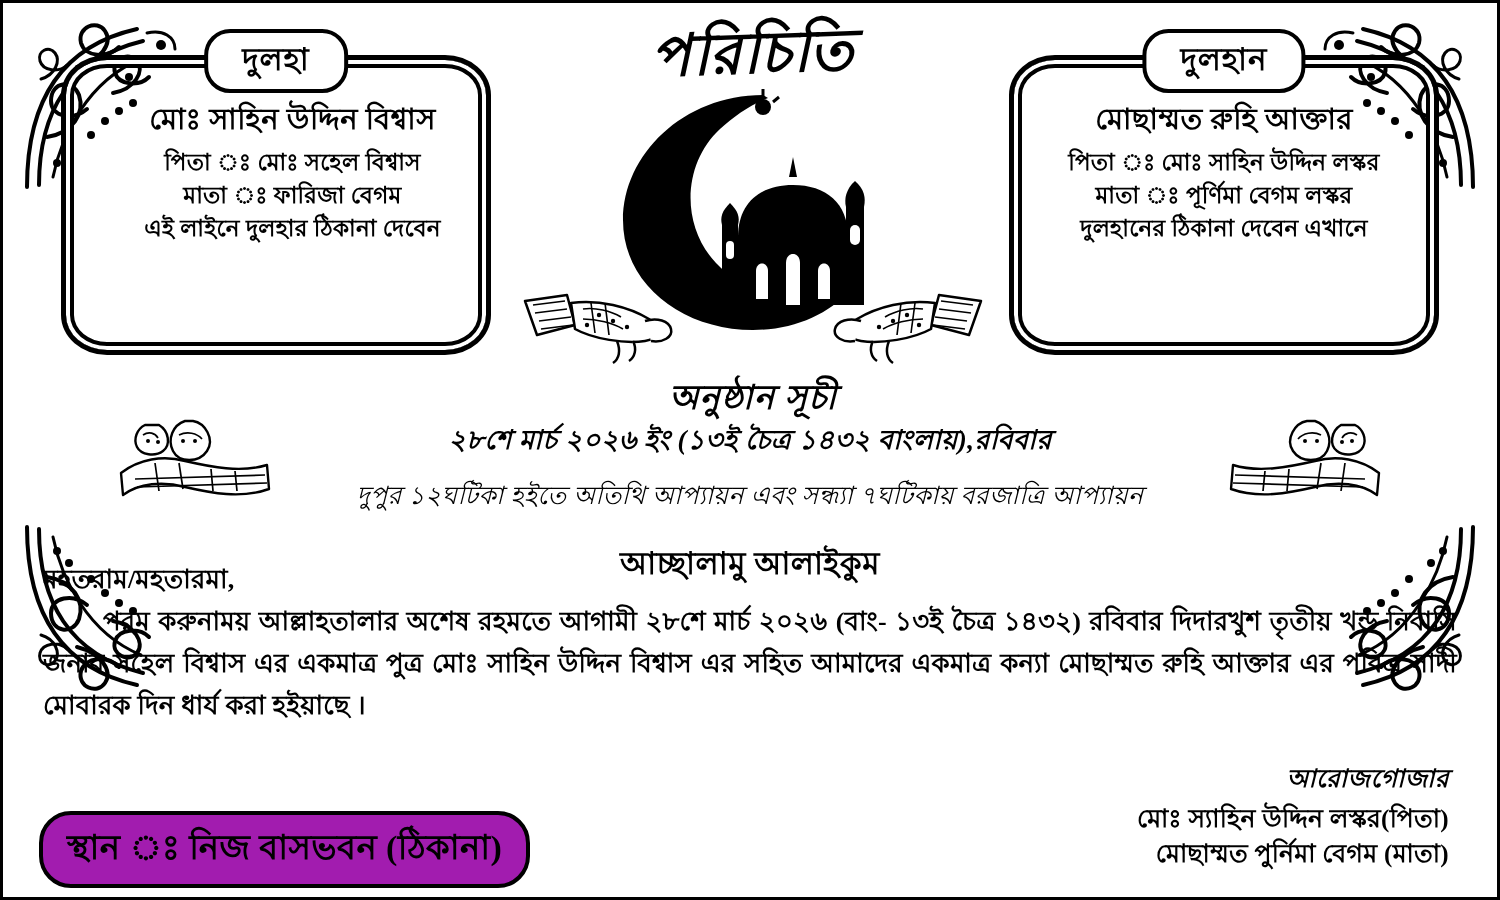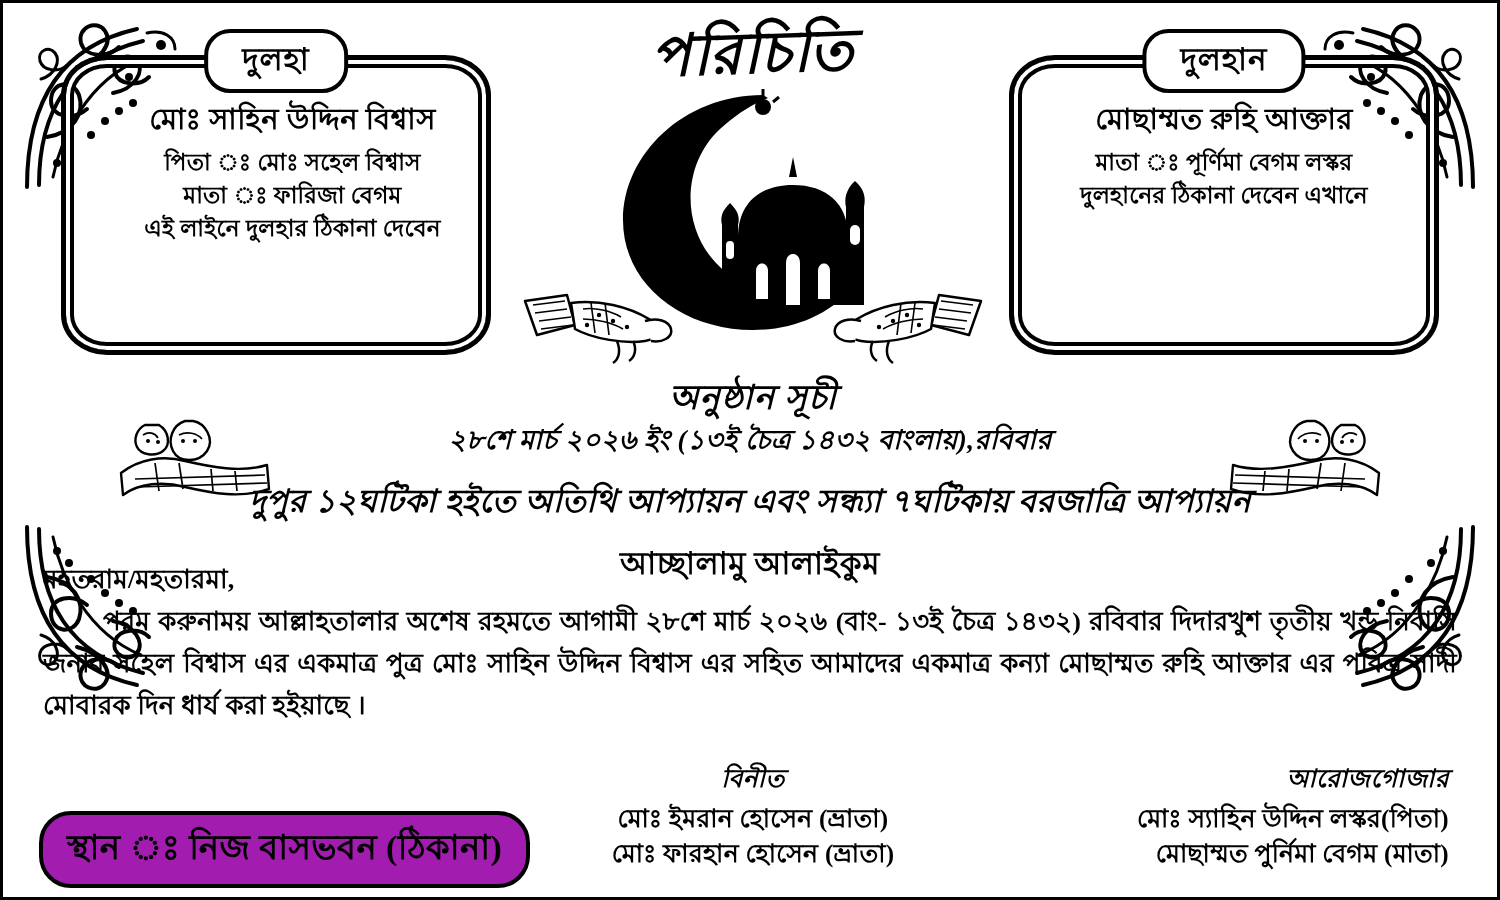--- a/index.html
+++ b/index.html
@@ -148,22 +148,22 @@
     top: 416px;
     text-align: center;
   }
   .event-line-1 {
     font-size: 27px;
     font-weight: bold;
     font-style: italic;
     letter-spacing: 0.5px;
   }
   .event-line-2 {
-    font-size: 32px;
-    font-weight: bold;
+    font-size: 25px;
+    font-weight: normal;
     font-style: italic;
     margin-top: 12px;
     letter-spacing: 0.4px;
   }
 
   
   .salam {
     position: absolute;
     left: 0; right: 0;
     top: 536px;
@@ -347,20 +347,21 @@
       <div class="panel-line">মাতা ঃ ফারিজা বেগম</div>
       <div class="panel-line">এই লাইনে দুলহার ঠিকানা দেবেন</div>
     </div>
   </div>
 
   <div class="side-panel panel-right">
     <div class="panel-frame"></div>
     <div class="panel-badge">দুলহান</div>
     <div class="panel-body">
       <div class="panel-name">মোছাম্মত রুহি আক্তার</div>
+      <div class="panel-line">পিতা ঃ মোঃ সাহিন উদ্দিন লস্কর</div>
       <div class="panel-line">মাতা ঃ পূর্ণিমা বেগম লস্কর</div>
       <div class="panel-line">দুলহানের ঠিকানা দেবেন এখানে</div>
     </div>
   </div>
 
   <div class="center-col">
     <div class="center-title">পরিচিতি</div>
 
     <div class="moon-wrap">
       <svg viewBox="0 0 330 250" xmlns="http://www.w3.org/2000/svg">
@@ -510,25 +511,20 @@
     <div class="event-line-2">দুপুর ১২ঘটিকা হইতে অতিথি আপ্যায়ন এবং সন্ধ্যা ৭ঘটিকায় বরজাত্রি আপ্যায়ন</div>
   </div>
 
   <div class="salam">আচ্ছালামু আলাইকুম</div>
 
   <div class="letter">
     <span class="addressee">মহতরাম/মহতারমা,</span>
     <p class="p1">পরম করুনাময় আল্লাহতালার অশেষ রহমতে আগামী ২৮শে মার্চ ২০২৬ (বাং- ১৩ই চৈত্র ১৪৩২) রবিবার দিদারখুশ তৃতীয় খন্ড নিবাসি জনাব সহেল বিশ্বাস এর একমাত্র পুত্র মোঃ সাহিন উদ্দিন বিশ্বাস এর সহিত আমাদের একমাত্র কন্যা মোছাম্মত রুহি আক্তার এর পবিত্র সাদী মোবারক দিন ধার্য করা হইয়াছে ।</p>
   </div>
 
-  <div class="sig-center">
-    <div class="sig-head">বিনীত</div>
-    <div class="sig-name">মোঃ ইমরান হোসেন (ভ্রাতা)</div>
-    <div class="sig-name">মোঃ ফারহান হোসেন (ভ্রাতা)</div>
-  </div>
 
   <div class="sig-right">
     <div class="sig-head">আরোজগোজার</div>
     <div class="sig-name">মোঃ স্যাহিন উদ্দিন লস্কর(পিতা)</div>
     <div class="sig-name">মোছাম্মত পুর্নিমা বেগম (মাতা)</div>
   </div>
 
   <div class="venue">স্থান ঃ নিজ বাসভবন (ঠিকানা)</div>
 
 </div>

